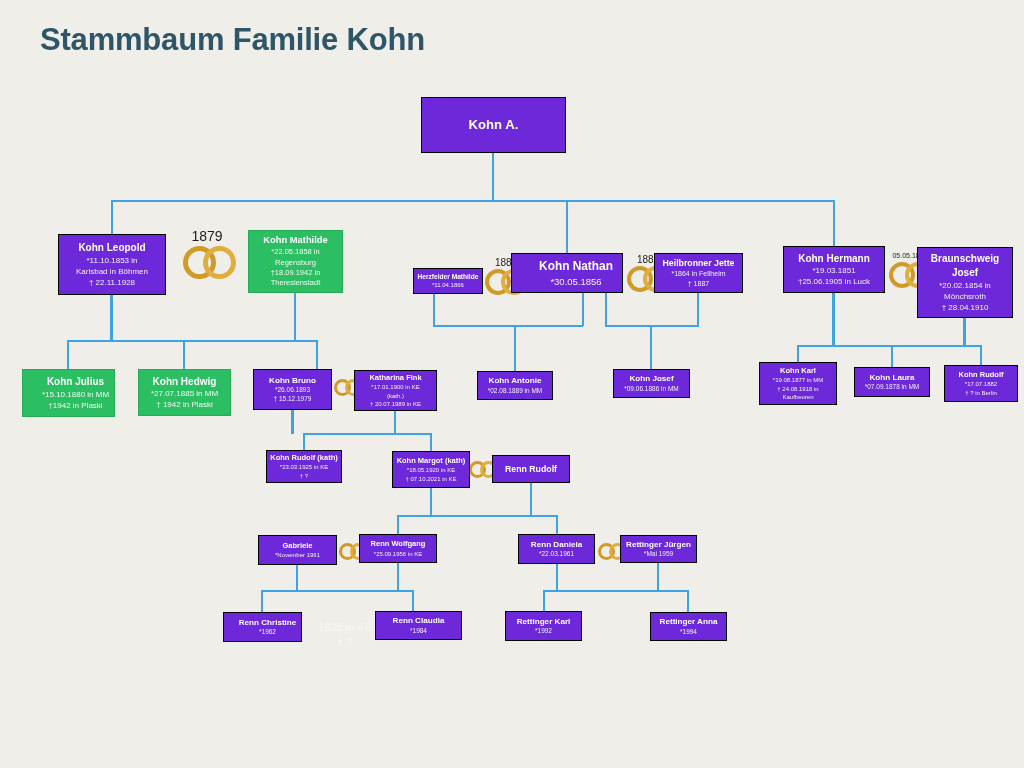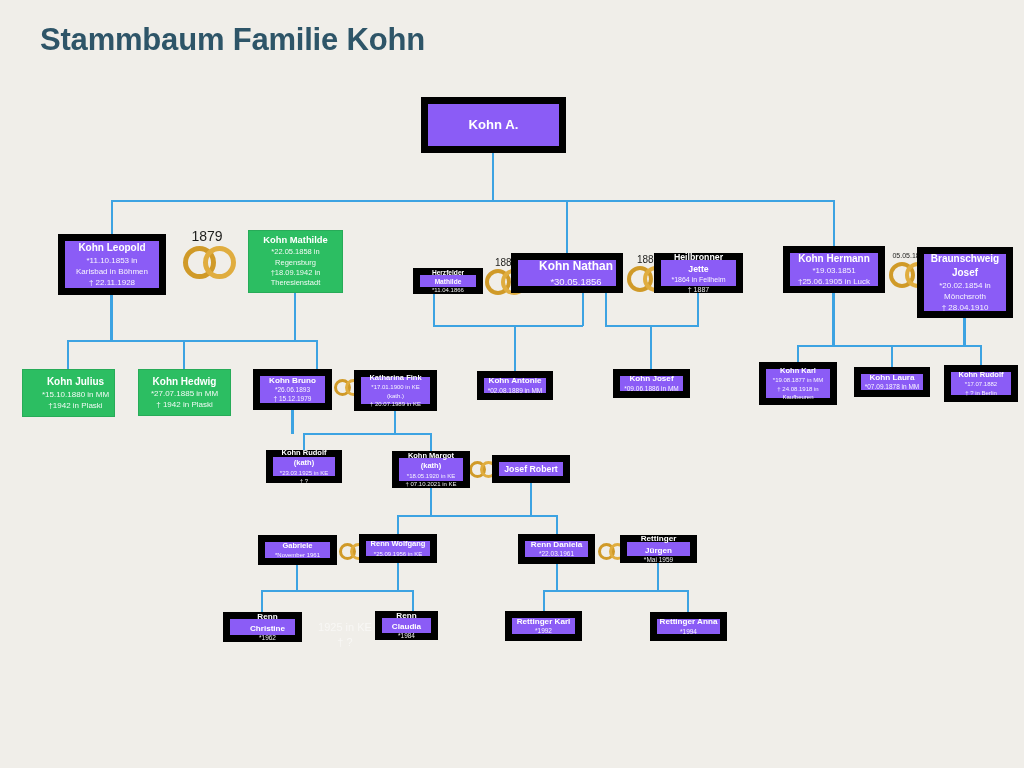--- a/index.html
+++ b/index.html
@@ -3,21 +3,21 @@
 <meta charset="utf-8">
 <style>
   html,body{margin:0;padding:0;background:#f0eee9;}
   .canvas{position:relative;width:1024px;height:768px;background:#f0eee9;overflow:hidden;
           font-family:"Liberation Sans",sans-serif;}
   .page-title{position:absolute;left:40px;top:22px;font-size:31px;font-weight:800;
               color:#2e5568;letter-spacing:-0.2px;}
   .person{position:absolute;display:flex;flex-direction:column;justify-content:center;
           align-items:center;text-align:center;box-sizing:border-box;line-height:1.38;
           padding:2px;cursor:pointer;}
-  .box-dark{background:#8b5cf6;color:#ffffff;border:7px solid #000000;}
+  .box-dark{background:#6d28d9;color:#ffffff;border:1px solid #000000;}
   .box-green{background:#2cbe62;color:#ffffff;border:1px solid #27ab58;}
   .pname{font-size:1.25em;font-weight:600;}
   .pline{opacity:0.93;}
   .vl,.hl{position:absolute;background:#3da3e2;}
   .vl{width:2px;}
   .hl{height:2px;}
   .vl3{width:3px;}
   .rings{position:absolute;}
   .ring{position:absolute;border-radius:50%;box-sizing:border-box;background:transparent;}
   .rings-lg .ring{width:33px;height:33px;border:5px solid #d09a28;}
@@ -246,21 +246,21 @@
     <div class="pline">† ?</div>
   </div>
 
   <div class="person box-dark" style="left:392px;top:451px;width:78px;height:37px;font-size:6px;">
     <div class="pname">Kohn Margot (kath)</div>
     <div class="pline">*18.05.1920 in KE</div>
     <div class="pline">† 07.10.2021 in KE</div>
   </div>
 
   <div class="person box-dark" style="left:492px;top:455px;width:78px;height:28px;font-size:7px;">
-    <div class="pname">Josef Robert</div>
+    <div class="pname">Renn Rudolf</div>
   </div>
 
   <div class="person box-dark" style="left:258px;top:535px;width:79px;height:30px;font-size:6px;">
     <div class="pname">Gabriele</div>
     <div class="pline">*November 1961</div>
   </div>
 
   <div class="person box-dark" style="left:359px;top:534px;width:78px;height:29px;font-size:6px;">
     <div class="pname">Renn Wolfgang</div>
     <div class="pline">*25.09.1956 in KE</div>
@@ -274,21 +274,21 @@
   <div class="person box-dark" style="left:620px;top:535px;width:77px;height:28px;font-size:6.5px;">
     <div class="pname">Rettinger Jürgen</div>
     <div class="pline">*Mai 1959</div>
   </div>
 
   <div class="person box-dark" style="left:223px;top:612px;width:79px;height:30px;font-size:6.5px;padding-left:12px;">
     <div class="pname">Renn Christine</div>
     <div class="pline">*1962</div>
   </div>
 
-  <div class="person box-dark" style="left:375px;top:611px;width:63px;height:29px;font-size:6.5px;">
+  <div class="person box-dark" style="left:375px;top:611px;width:87px;height:29px;font-size:6.5px;">
     <div class="pname">Renn Claudia</div>
     <div class="pline">*1984</div>
   </div>
 
   <div class="person box-dark" style="left:505px;top:611px;width:77px;height:30px;font-size:6.5px;">
     <div class="pname">Rettinger Karl</div>
     <div class="pline">*1992</div>
   </div>
 
   <div class="person box-dark" style="left:650px;top:612px;width:77px;height:29px;font-size:6.5px;">

